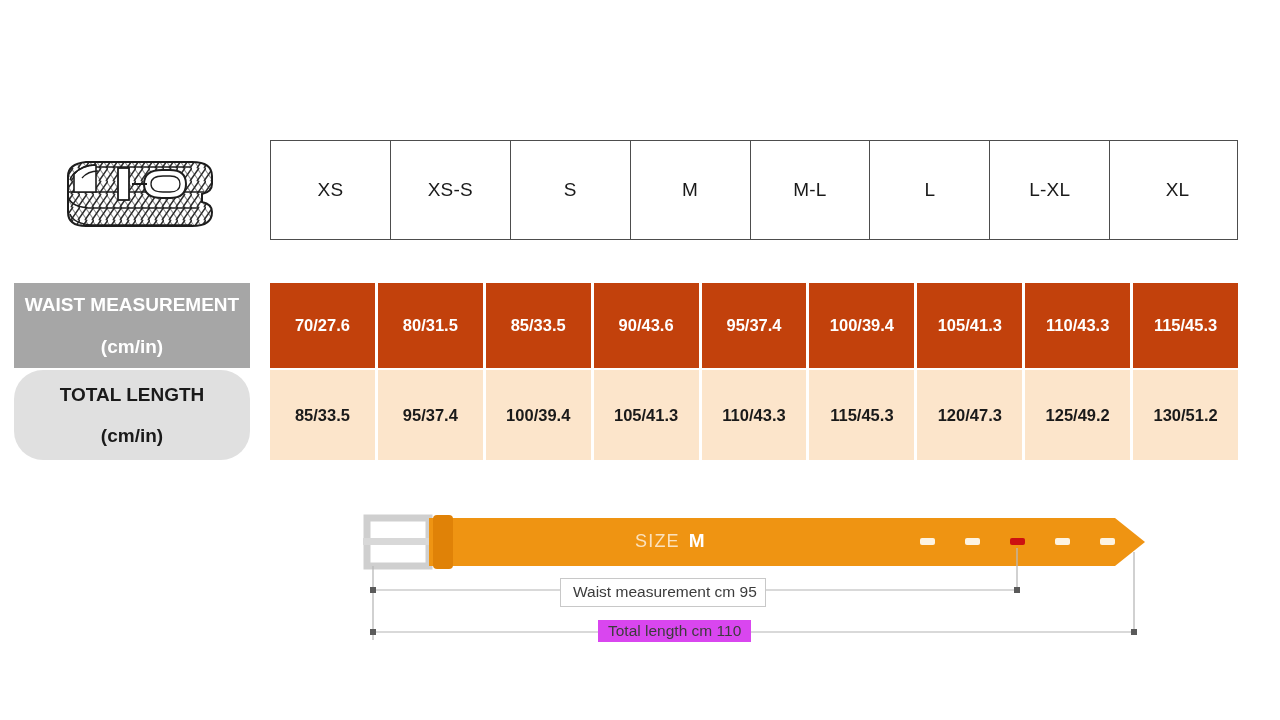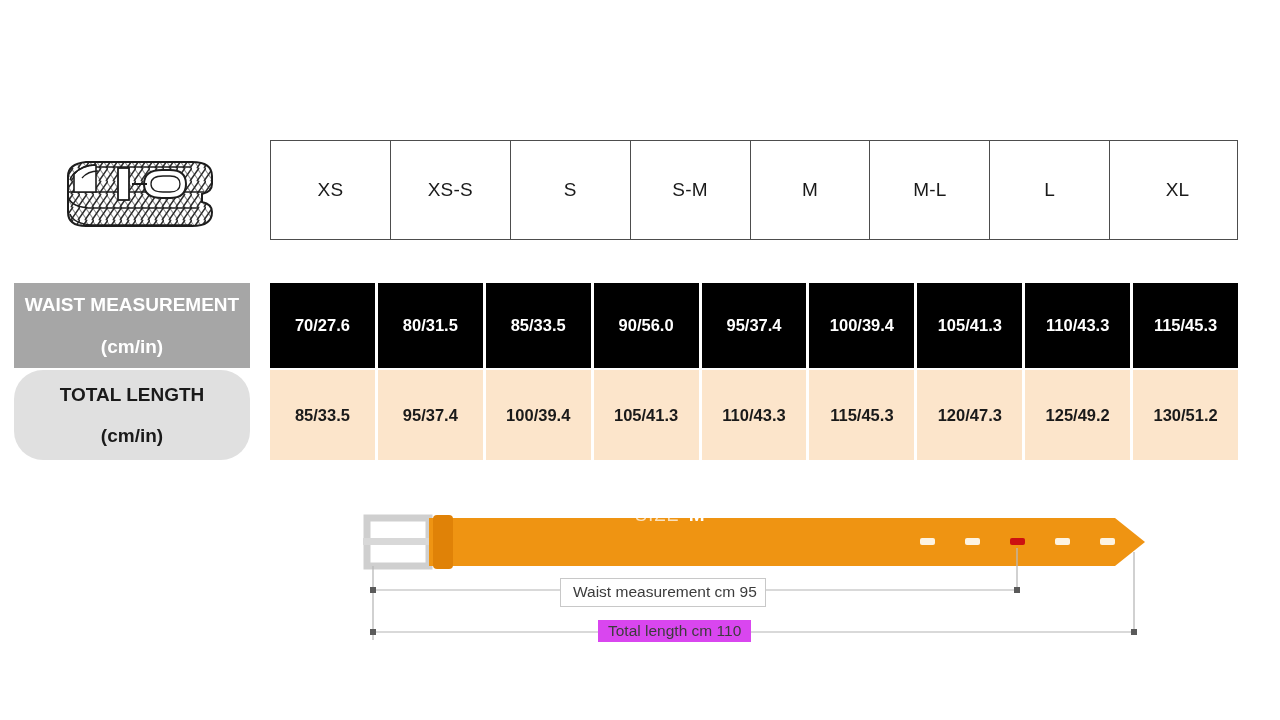--- a/index.html
+++ b/index.html
@@ -57,30 +57,30 @@
     display: flex; margin-left: 20px;
     width: 968px; height: 100%;
   }
   .cells .cell {
     flex: 1 1 0;
     display: flex; align-items: center; justify-content: center;
     font-size: 16.5px; font-weight: bold;
     border-right: 3px solid #ffffff;
   }
   .cells .cell:last-child { border-right: none; }
-  .cells-waist .cell { background: #000000; color: #ffffff; }
+  .cells-waist .cell { background: #c2410c; color: #ffffff; }
   .cells-length .cell { background: #fce5cb; color: #1a1a1a; }
 
   
   .belt-diagram {
     position: absolute; left: 355px; top: 500px;
     width: 800px; height: 160px;
   }
   .belt-size-text {
-    position: absolute; left: 635px; top: 504px;
+    position: absolute; left: 635px; top: 530px;
     font-size: 18px; letter-spacing: 1.2px;
     color: rgba(255,255,255,0.72);
     white-space: nowrap;
   }
   .belt-size-text .sz-val {
     color: #ffffff; font-weight: bold; letter-spacing: 0;
     margin-left: 9px; font-size: 19px;
   }
 
   .dim-label {
@@ -133,37 +133,37 @@
       <line x1="80" y1="42" x2="95" y2="42" stroke="#1d1d1d" stroke-width="2"></line>
 
       <path d="M18 72 Q22 82 40 83 L140 83" fill="none" stroke="#1d1d1d" stroke-width="1.4"></path>
     </svg>
   </div>
 
   <div class="size-header" id="size-header">
       <div class="hcell">XS</div>
       <div class="hcell">XS-S</div>
       <div class="hcell">S</div>
-      <div class="hcell">S-M</div>
       <div class="hcell">M</div>
       <div class="hcell">M-L</div>
       <div class="hcell">L</div>
+      <div class="hcell">L-XL</div>
       <div class="hcell">XL</div>
     </div>
 
   <div class="meas-row row-waist">
     <div class="rowlabel label-waist">
       <span>WAIST MEASUREMENT</span>
       <span class="sub">(cm/in)</span>
     </div>
     <div class="cells cells-waist" id="waist-cells">
         <div class="cell">70/27.6</div>
         <div class="cell">80/31.5</div>
         <div class="cell">85/33.5</div>
-        <div class="cell">90/56.0</div>
+        <div class="cell">90/43.6</div>
         <div class="cell">95/37.4</div>
         <div class="cell">100/39.4</div>
         <div class="cell">105/41.3</div>
         <div class="cell">110/43.3</div>
         <div class="cell">115/45.3</div>
       </div>
   </div>
 
   <div class="meas-row row-length">
     <div class="rowlabel label-length">

